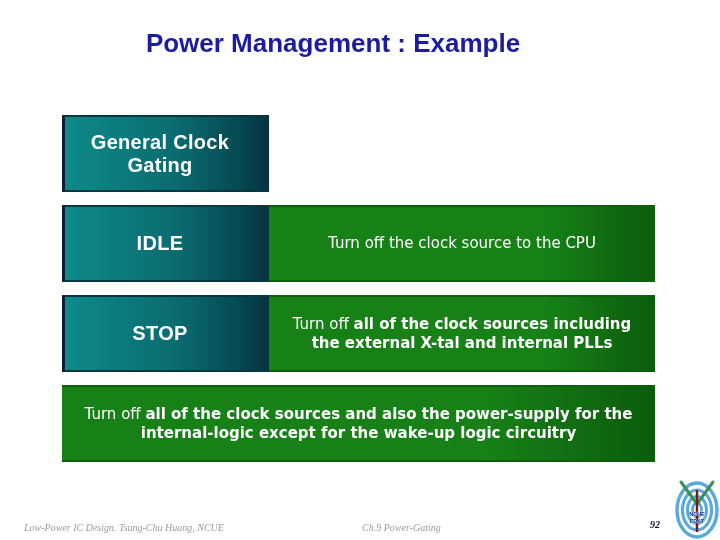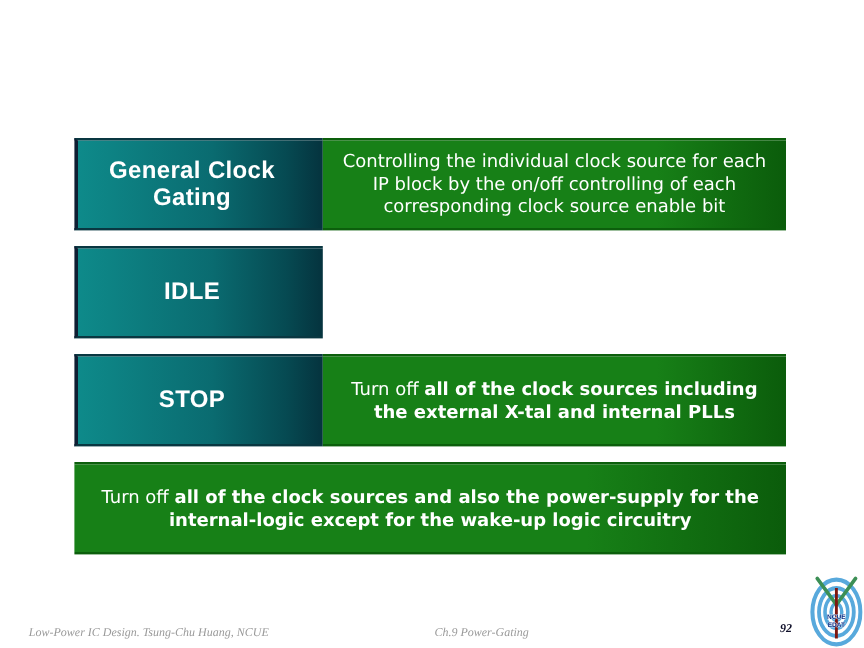--- a/index.html
+++ b/index.html
@@ -116,32 +116,33 @@
     stroke-width: 0.5px;
     paint-order: stroke;
     text-anchor: middle;
   }
 </style>
 </head>
 <body>
 
 <div class="slide">
 
+  <h1 class="title">Power Management : Example</h1>
 
   <div class="table">
 
     <div class="row">
       <div class="cell-label">General Clock Gating</div>
-      <div class="cell-desc">
-        <span><span>Controlling the individual clock source for each IP block by the on/off controlling of each corresponding clock source enable bit</span><span class="bold-part"></span></span>
-      </div>
     </div>
 
     <div class="row">
       <div class="cell-label">IDLE</div>
+      <div class="cell-desc">
+        <span><span>Turn off the clock source to the CPU</span><span class="bold-part"></span></span>
+      </div>
     </div>
 
     <div class="row">
       <div class="cell-label">STOP</div>
       <div class="cell-desc">
         <span><span>Turn off </span><span class="bold-part">all of the clock sources including the external X-tal and internal PLLs</span></span>
       </div>
     </div>
 
     <div class="row">

